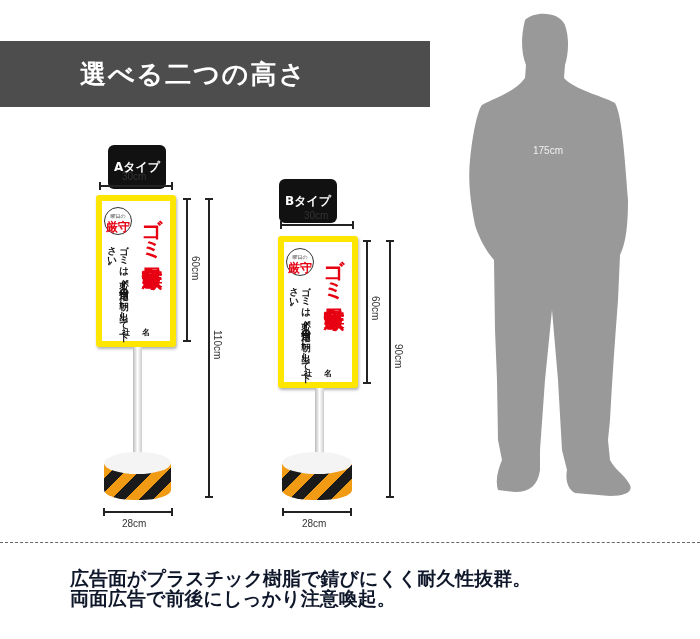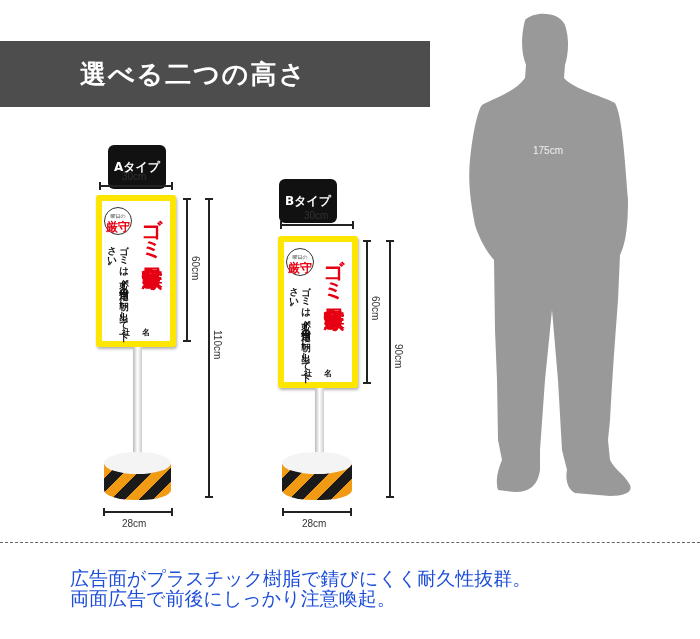--- a/index.html
+++ b/index.html
@@ -24,21 +24,21 @@
   .sign-sub { position:absolute; writing-mode:vertical-rl; color:#111; font-weight:bold; }
   .sign-company { position:absolute; color:#111; font-weight:bold; letter-spacing:12px; }
   .badge { position:absolute; border:1px solid #333; border-radius:50%; background:#fff; text-align:center; }
   .badge-top { font-size:5px; color:#333; display:block; }
   .badge-bottom { font-size:12px; color:#e60012; font-weight:bold; display:block;font-family:Liberation Serif, serif; }
   .pole { background:linear-gradient(90deg,#bbb,#fff,#ccc); }
   .base-top { background:#f4f4f4; border-radius:50%; }
   .base-body { border-radius:0 0 30px 30px / 0 0 10px 10px;
     background:repeating-linear-gradient(135deg,#f19a14 0 10px,#1a1a1a 10px 20px); }
   .divider { left:0; top:542px; width:700px; border-top:1px dashed #666; }
-  .footer-line { left:70px; font-size:19px; font-weight:normal; color:#1d4ed8; }
+  .footer-line { left:70px; font-size:19px; font-weight:bold; color:#0f172a; }
   .human-label { color:#f0f0f0; font-size:10px; font-family:"Liberation Sans", sans-serif; }
 </style>
 </head>
 <body>
 
 <div class="abs title-banner"></div>
 <div class="abs title-text">選べる二つの高さ</div>
 
 <div class="abs type-pill" style="left:108px;top:145px;">Aタイプ</div>
 <div class="abs dim-label" style="left:122px;top:171px;">30cm</div>

